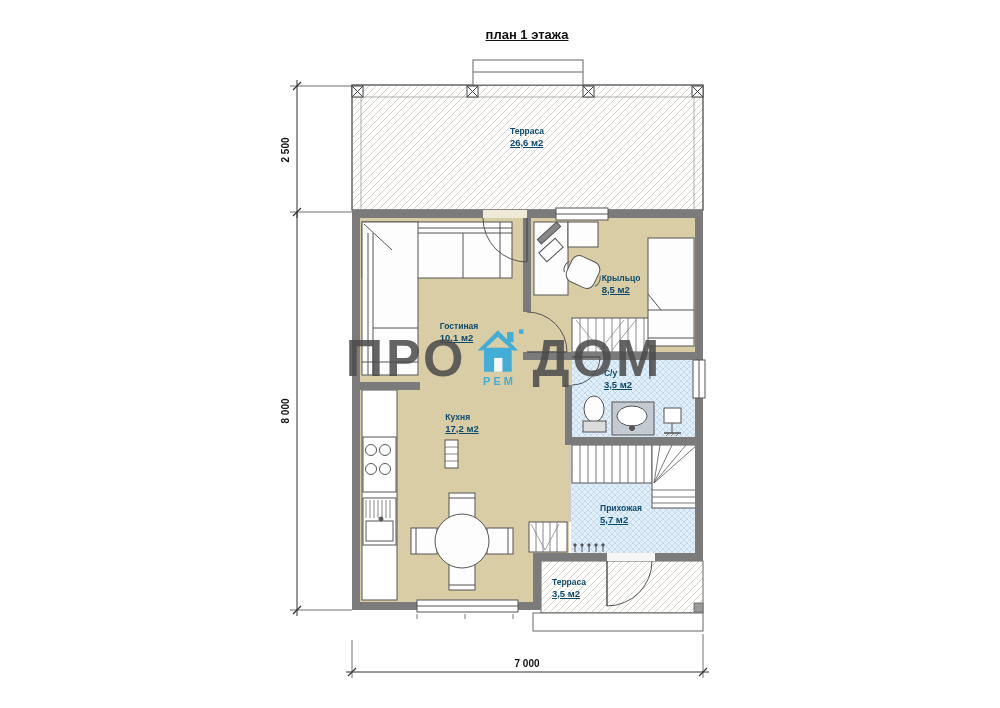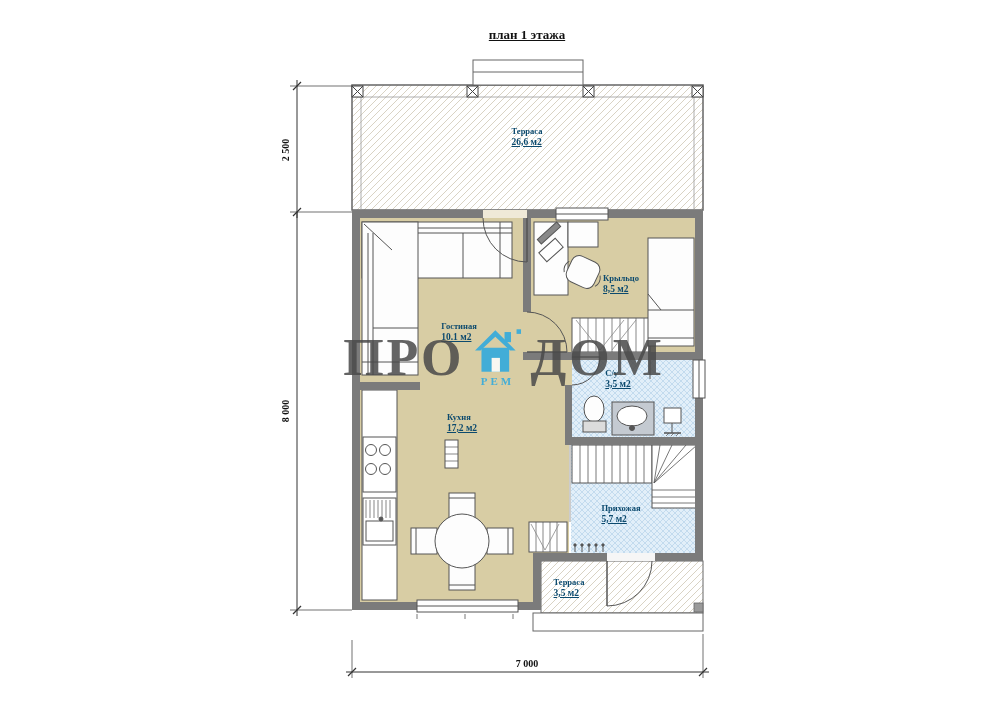--- a/index.html
+++ b/index.html
@@ -1,17 +1,17 @@
 <!DOCTYPE html>
 <html><head>
 <meta charset="utf-8">
 <style>
   html,body{margin:0;padding:0;background:#fff;}
   .canvas{position:relative;width:1000px;height:684px;background:#ffffff;overflow:hidden;
-          font-family:Liberation Serif, serif;}
+          font-family:Liberation Sans, sans-serif;}
   .abs{position:absolute;}
   .title{left:527px;top:27px;transform:translateX(-50%);font-size:13px;font-weight:bold;
          text-decoration:underline;color:#111;white-space:nowrap;}
   .rlabel{transform:translateX(-50%);text-align:left;color:#0c4a6e;white-space:nowrap;line-height:1.25;}
   .rname{font-size:8.5px;font-weight:bold;}
   .rarea{font-size:9.5px;font-weight:bold;text-decoration:underline;}
   .dim{font-size:10px;font-weight:600;color:#111;white-space:nowrap;}
   .vdim{transform:translate(-50%,-50%) rotate(-90deg);}
   .hdim{transform:translateX(-50%);}
   .wm{left:504px;top:357px;transform:translate(-50%,-50%);display:flex;flex-direction:row;

